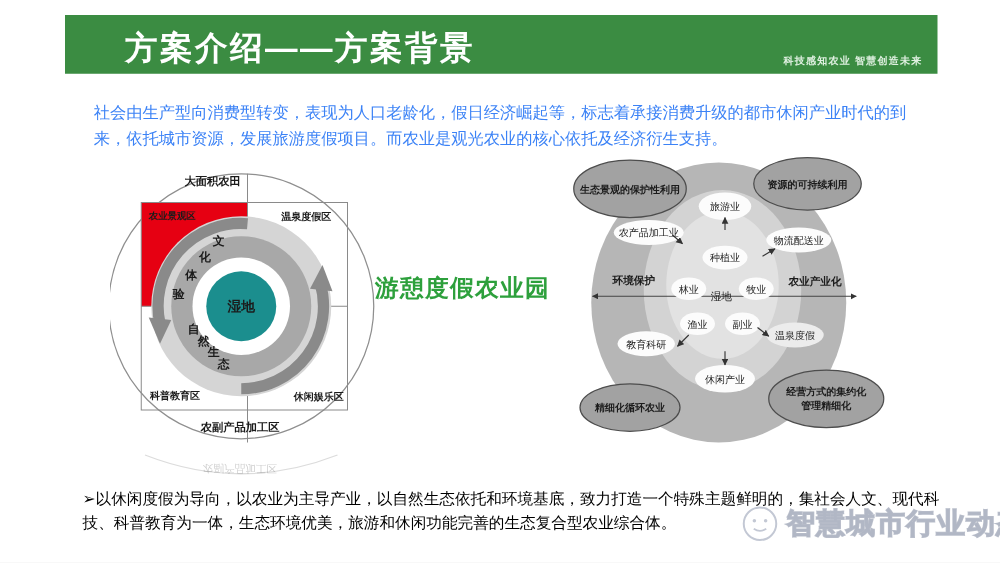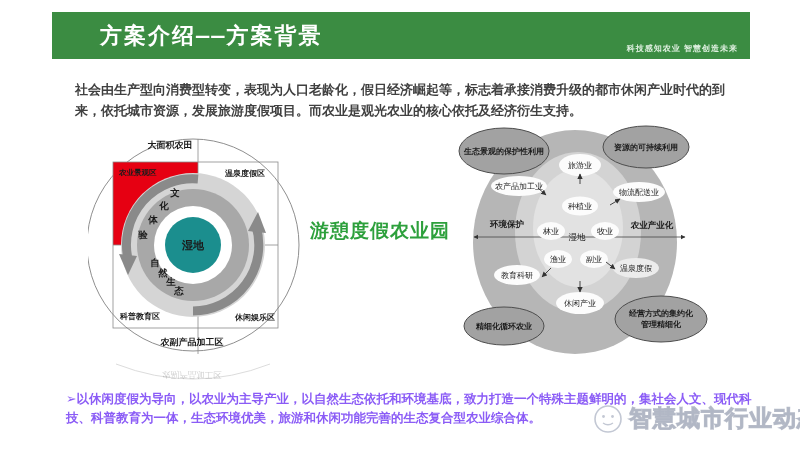--- a/index.html
+++ b/index.html
@@ -3,36 +3,36 @@
 <meta charset="utf-8">
 <style>
   html,body{margin:0;padding:0;background:#f4f4f4;}
   .slide{
     position:relative;width:800px;height:450px;background:#ffffff;overflow:hidden;
     font-family:"Liberation Sans","DejaVu Sans",sans-serif;
   }
   
   .header{position:absolute;left:52px;top:12px;width:698px;height:47px;background:#3b8c42;}
   .header .title{
-    position:absolute;left:48px;top:9px;color:#ffffff;font-size:22px;font-weight:700;letter-spacing:2px;font-family:Liberation Mono, monospace;
+    position:absolute;left:48px;top:9px;color:#ffffff;font-size:26px;font-weight:700;letter-spacing:2px;
   }
   .header .tagline{
     position:absolute;right:12px;bottom:5px;color:#dff0e0;font-size:8px;font-weight:700;letter-spacing:1px;margin-top:14px;
   }
   
   .intro{
     position:absolute;left:75px;top:80px;width:674px;margin:0;
-    color:#404040;font-size:13px;font-weight:700;line-height:1.6;
+    color:#3b82f6;font-size:13px;font-weight:400;line-height:1.6;
   }
   .footer-text{
     position:absolute;left:66px;top:390px;width:692px;margin:0;
-    color:#8b5cf6;font-size:12.5px;font-weight:700;line-height:1.55;z-index:2;
+    color:#000000;font-size:12.5px;font-weight:400;line-height:1.55;z-index:2;
   }
   .center-label{
-    position:absolute;left:300px;top:218px;width:160px;text-align:center;
+    position:absolute;left:300px;top:218px;width:160px;text-align:left;
     color:#2da03c;font-size:19px;font-weight:700;letter-spacing:1px;
   }
   .left-diagram{position:absolute;left:88px;top:126px;}
   .right-diagram{position:absolute;left:450px;top:122px;}
   svg text{font-family:"Liberation Sans","DejaVu Sans",sans-serif;fill:#1b1b1b;}
   
   .watermark{
     position:absolute;left:590px;top:398px;display:flex;align-items:center;gap:3px;z-index:5;
   }
   .watermark .wm-text{

